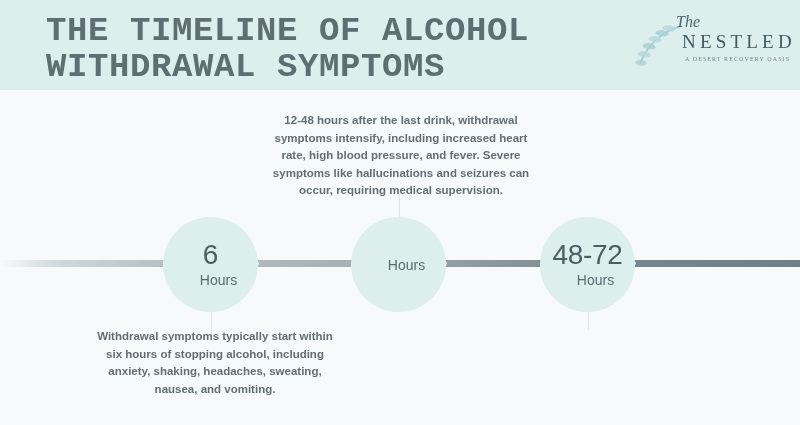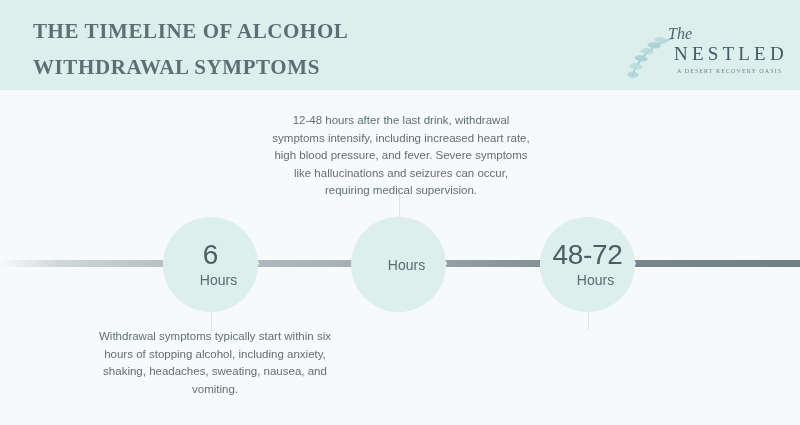--- a/index.html
+++ b/index.html
@@ -25,41 +25,40 @@
   .header-band {
     position: absolute;
     left: 0;
     top: 0;
     width: 800px;
     height: 90px;
     background: #dcefec;
   }
   .header-title {
     position: absolute;
-    left: 33px;
+    left: 46px;
     top: 13px;
     width: 560px;
     color: #5e6e73;
-    font-family: Liberation Serif, serif;
-    font-size: 21px;
+    font-family: Liberation Mono, monospace;
+    font-size: 34px;
     font-weight: bold;
     letter-spacing: 0.6px;
     line-height: 36px;
     text-transform: uppercase;
     white-space: pre-line;
   }
 
   
   .logo-block {
     position: absolute;
-    right: 28px;
+    right: 20px;
     top: 14px;
     width: 150px;
     height: 62px;
-    margin-top: 12px;
   }
   .logo-leaf {
     position: absolute;
     left: 2px;
     top: 8px;
     width: 54px;
     height: 52px;
   }
   .logo-the {
     position: absolute;
@@ -155,20 +154,21 @@
     background: #dde5e5;
   }
 
   
   .desc {
     position: absolute;
     color: #616f74;
     font-size: 11.5px;
     line-height: 17.5px;
     text-align: center;
+    font-weight: bold;
   }
 </style>
 </head>
 <body>
 
 <div id="infographic">
 
   <div class="header-band"></div>
   <div class="header-title">THE TIMELINE OF ALCOHOL
 WITHDRAWAL SYMPTOMS</div>

